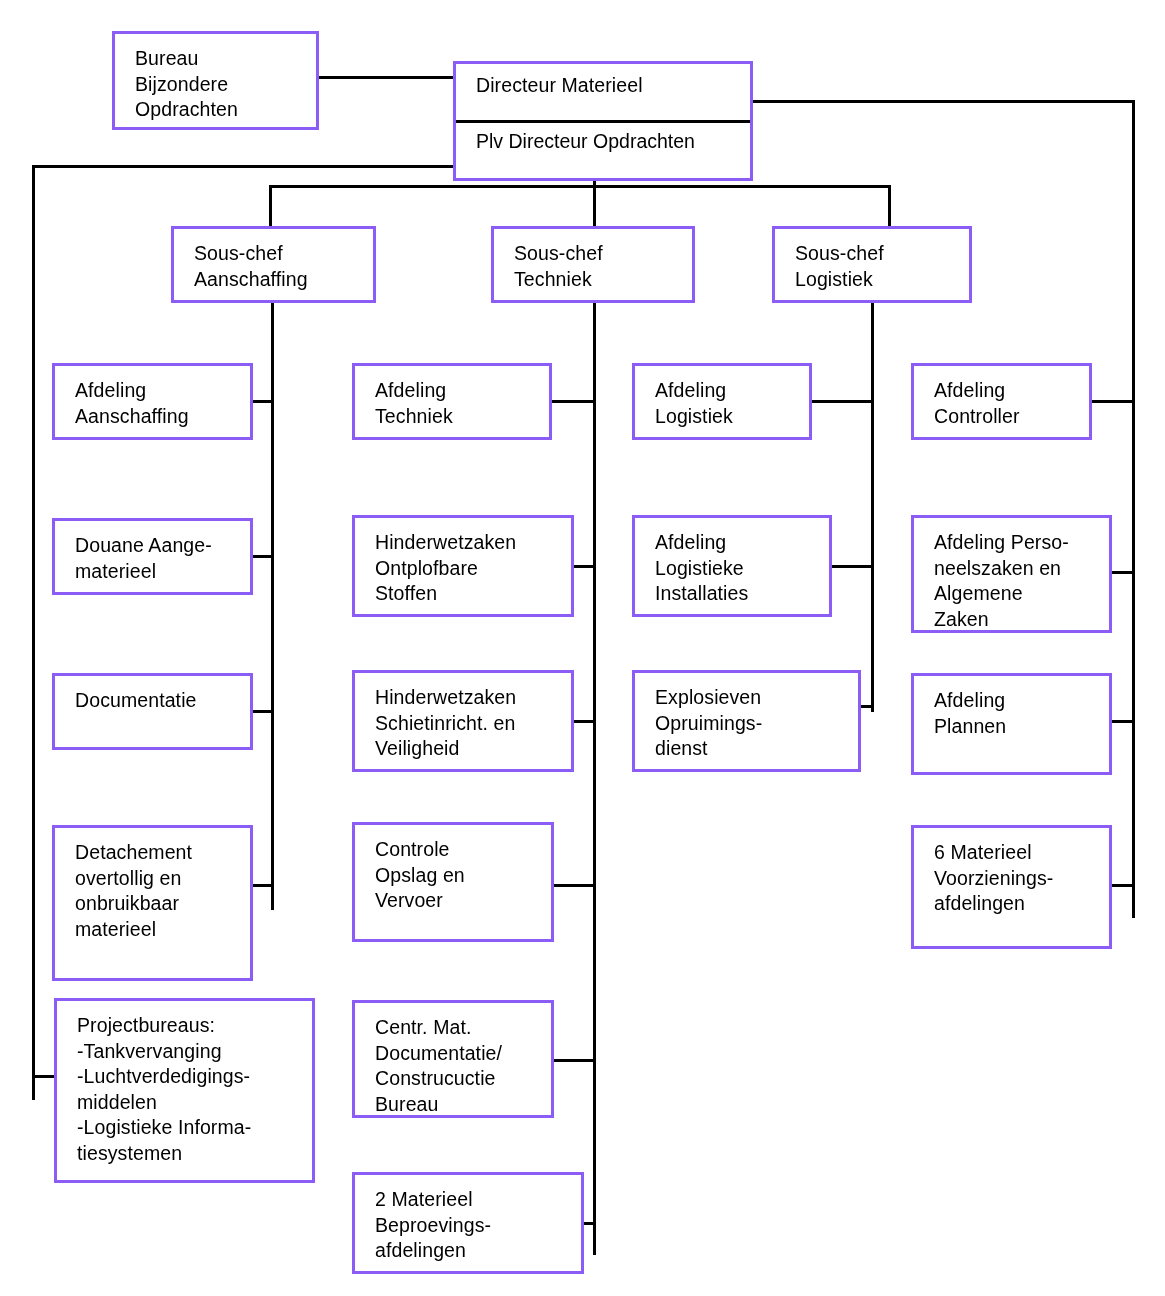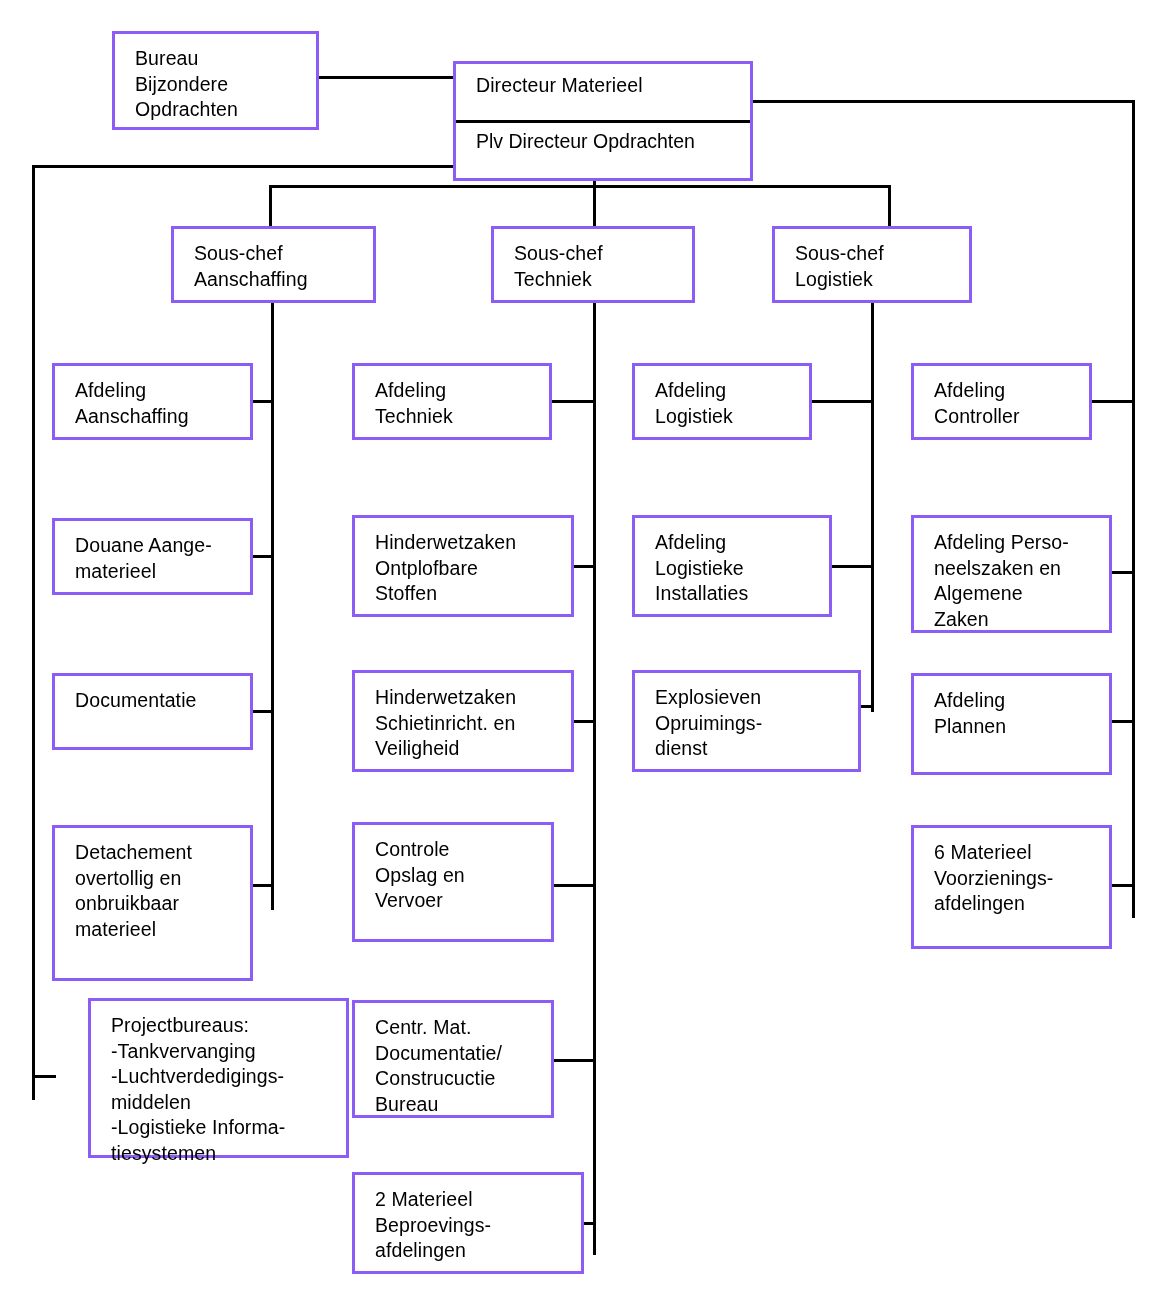--- a/index.html
+++ b/index.html
@@ -151,21 +151,21 @@
     <div class="node-label">Documentatie</div>
   </div>
 
   <div class="node" style="left:52px; top:825px; width:201px; height:156px;">
     <div class="node-label">Detachement
 overtollig en
 onbruikbaar
 materieel</div>
   </div>
 
-  <div class="node" style="left:54px; top:998px; width:261px; height:160px;margin-left:34px;">
+  <div class="node" style="left:54px; top:998px; width:261px; height:185px;">
     <div class="node-label">Projectbureaus:
 -Tankvervanging
 -Luchtverdedigings-
 middelen
 -Logistieke Informa-
 tiesystemen</div>
   </div>
 
   <div class="node" style="left:352px; top:363px; width:200px; height:77px;">
     <div class="node-label">Afdeling

